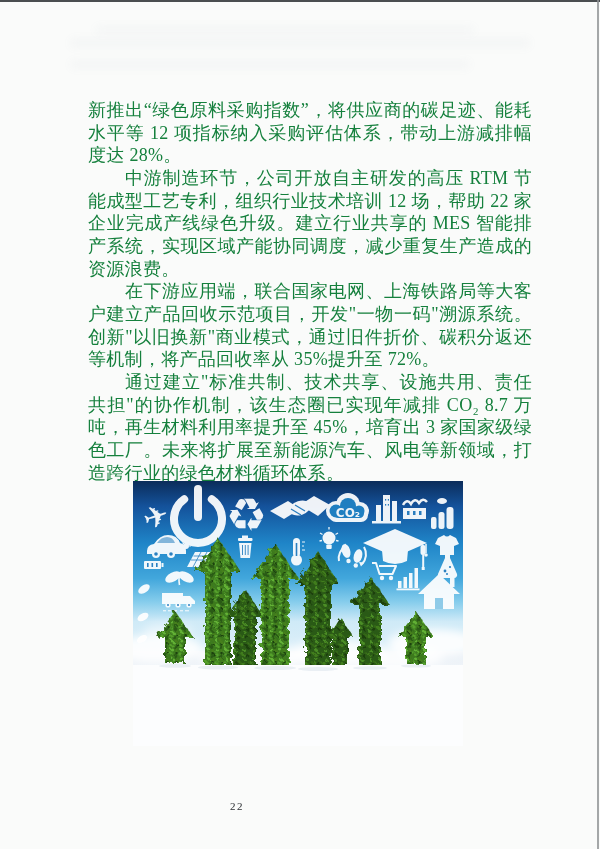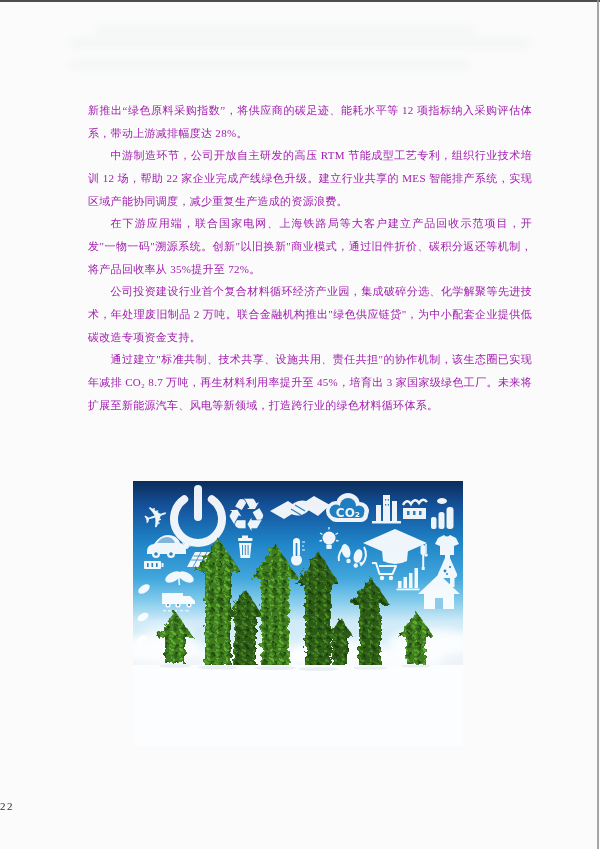--- a/index.html
+++ b/index.html
@@ -9,46 +9,45 @@
     font-family:"Liberation Serif","DejaVu Serif",serif;
   }
   .scan-edge-top{position:absolute;top:0;left:0;width:600px;height:2px;background:#4a4e50;}
   .scan-edge-right{position:absolute;top:0;right:1px;width:2px;height:849px;background:#8e9294;opacity:.8;}
   .ghost{position:absolute;background:#8a97a8;filter:blur(4px);opacity:.05;border-radius:4px;}
   .g1{left:70px;top:38px;width:460px;height:10px;}
   .g2{left:70px;top:60px;width:400px;height:9px;}
   .g3{left:95px;top:26px;width:380px;height:8px;}
   .text-block{
     position:absolute;left:88px;top:99px;width:444px;
-    font-size:11px;line-height:22.65px;letter-spacing:.3px;
-    color:#a21caf;text-align:justify;
+    font-size:18px;line-height:22.65px;letter-spacing:.3px;
+    color:#15803d;text-align:justify;
   }
   .text-block p{margin:0;}
   .indent{text-indent:2.05em;}
   figure.eco{position:absolute;left:133px;top:481px;width:330px;height:265px;margin:0;}
   figure.eco svg{display:block;}
   .page-number{
-    position:absolute;top:800px;left:0;width:474px;text-align:left;
+    position:absolute;top:800px;left:0;width:474px;text-align:center;
     font-size:11px;color:#2c2f33;letter-spacing:1.5px;
   }
 </style>
 </head>
 <body>
 
 <div class="scan-edge-top"></div>
 <div class="scan-edge-right"></div>
 <div class="ghost g1"></div>
 <div class="ghost g2"></div>
 <div class="ghost g3"></div>
 
 <main class="text-block">
   <p>新推出“绿色原料采购指数”，将供应商的碳足迹、能耗水平等 12 项指标纳入采购评估体系，带动上游减排幅度达 28%。</p>
   <p class="indent">中游制造环节，公司开放自主研发的高压 RTM 节能成型工艺专利，组织行业技术培训 12 场，帮助 22 家企业完成产线绿色升级。建立行业共享的 MES 智能排产系统，实现区域产能协同调度，减少重复生产造成的资源浪费。</p>
   <p class="indent">在下游应用端，联合国家电网、上海铁路局等大客户建立产品回收示范项目，开发"一物一码"溯源系统。创新"以旧换新"商业模式，通过旧件折价、碳积分返还等机制，将产品回收率从 35%提升至 72%。</p>
-  <p class="indent">公司投资建设行业首个复合材料循环经济产业园，集成破碎分选、化学解聚等先进技术，年处理废旧制品 2 万吨。联合金融机构推出"绿色供应链贷"，为中小配套企业提供低碳改造专项资金支持。</p>
   <p class="indent">通过建立"标准共制、技术共享、设施共用、责任共担"的协作机制，该生态圈已实现年减排 CO₂ 8.7 万吨，再生材料利用率提升至 45%，培育出 3 家国家级绿色工厂。未来将扩展至新能源汽车、风电等新领域，打造跨行业的绿色材料循环体系。</p>
 </main>
 
 <figure class="eco">
 <svg width="330" height="265" viewBox="0 0 330 265" xmlns="http://www.w3.org/2000/svg">
   <defs>
     <linearGradient id="sky" x1="0" y1="0" x2="0" y2="1">
       <stop offset="0" stop-color="#0b2c5a"></stop>
       <stop offset="0.13" stop-color="#14529b"></stop>
       <stop offset="0.32" stop-color="#1f85c8"></stop>

